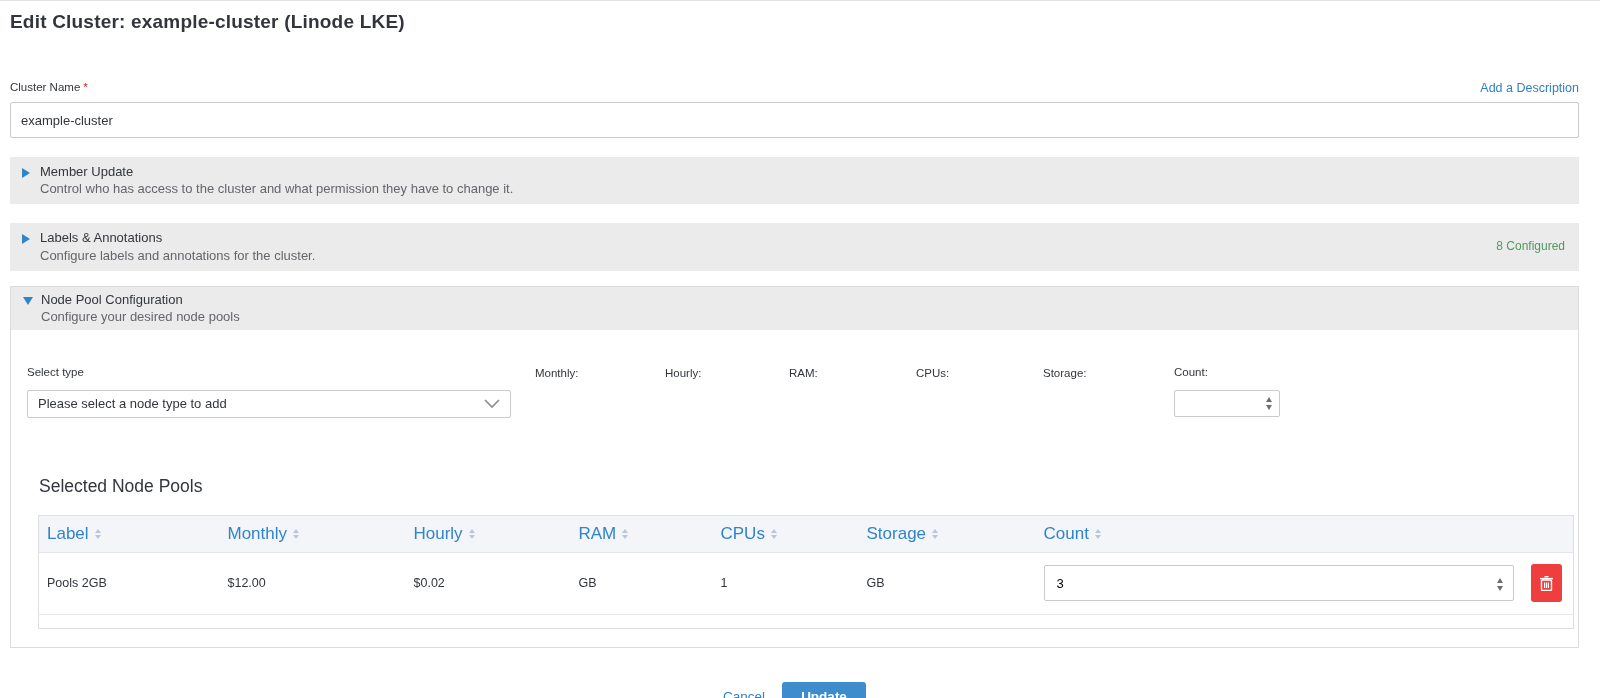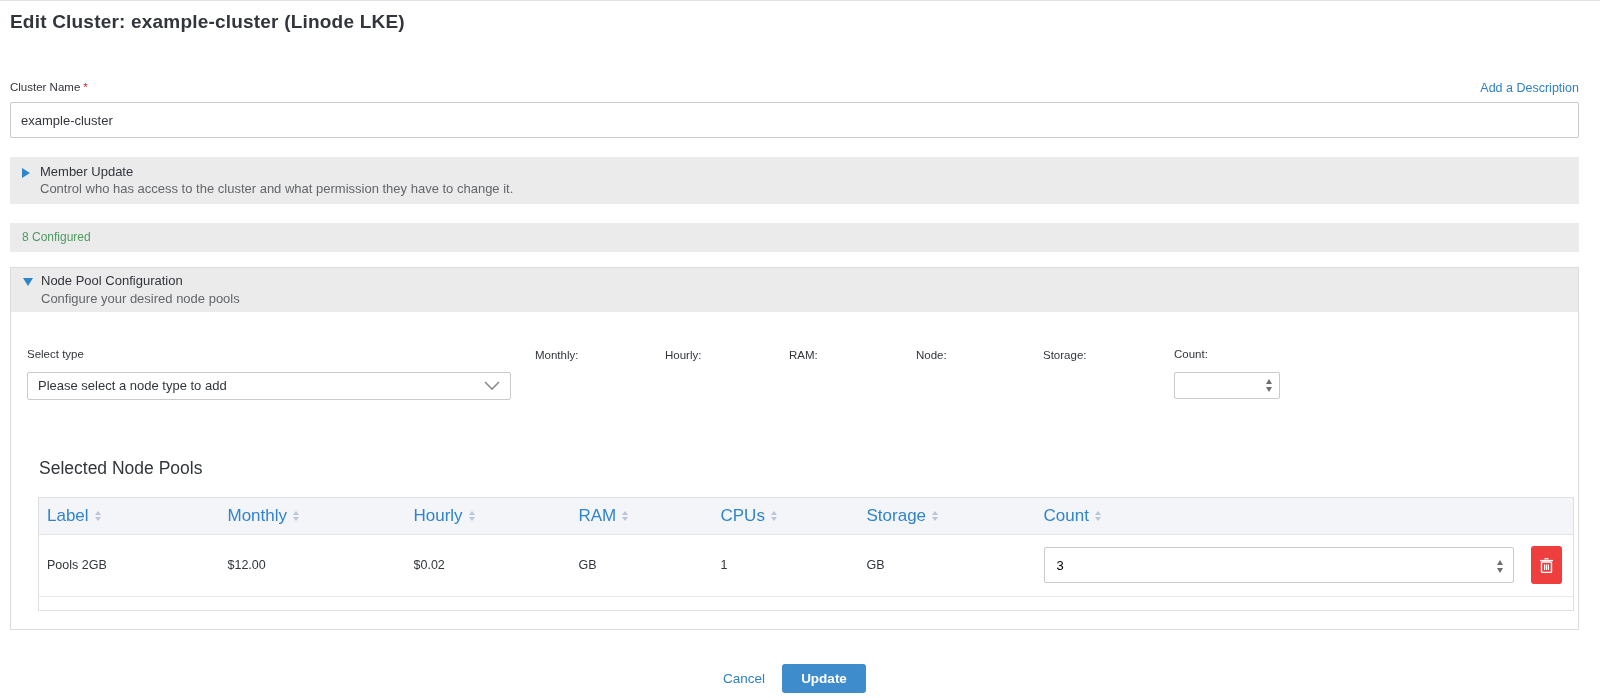--- a/index.html
+++ b/index.html
@@ -120,20 +120,27 @@
       <span class="tri-right"></span>
       <div>
         <div class="acc-title">Member Update</div>
         <div class="acc-sub">Control who has access to the cluster and what permission they have to change it.</div>
       </div>
     </div>
   </div>
 
   
   <div class="accordion">
+    <div class="acc-left">
+      <span class="tri-right"></span>
+      <div>
+        <div class="acc-title">Labels &amp; Annotations</div>
+        <div class="acc-sub">Configure labels and annotations for the cluster.</div>
+      </div>
+    </div>
     <span class="acc-badge">8 Configured</span>
   </div>
 
   
   <div class="np-section">
     <div class="accordion">
       <div class="acc-left">
         <span class="tri-down"></span>
         <div>
           <div class="acc-title">Node Pool Configuration</div>
@@ -157,21 +164,21 @@
         <div class="stat-col w1">
           <span class="form-col-label">Monthly:</span>
         </div>
         <div class="stat-col w2">
           <span class="form-col-label">Hourly:</span>
         </div>
         <div class="stat-col">
           <span class="form-col-label">RAM:</span>
         </div>
         <div class="stat-col">
-          <span class="form-col-label">Node:</span>
+          <span class="form-col-label">CPUs:</span>
         </div>
         <div class="stat-col w5">
           <span class="form-col-label">Storage:</span>
         </div>
         <div class="count-col">
           <span class="form-col-label">Count:</span>
           <div class="num-box">
             <input type="text" value="" style="">
             <span class="stepper">
                 <i class="up"></i>

